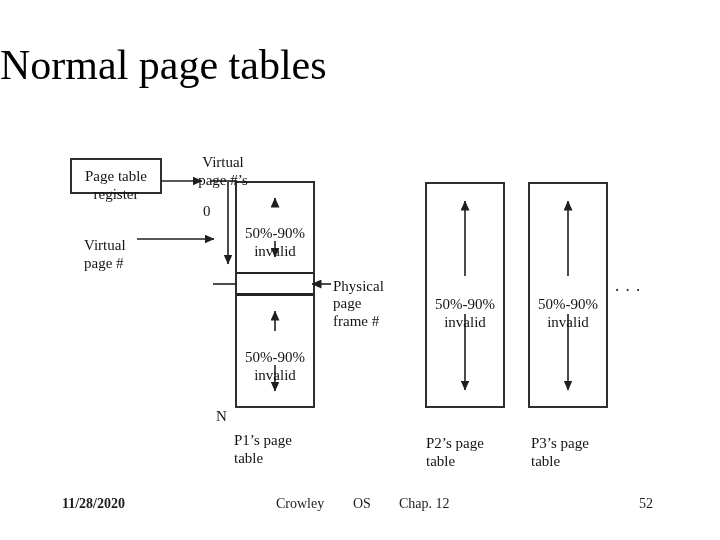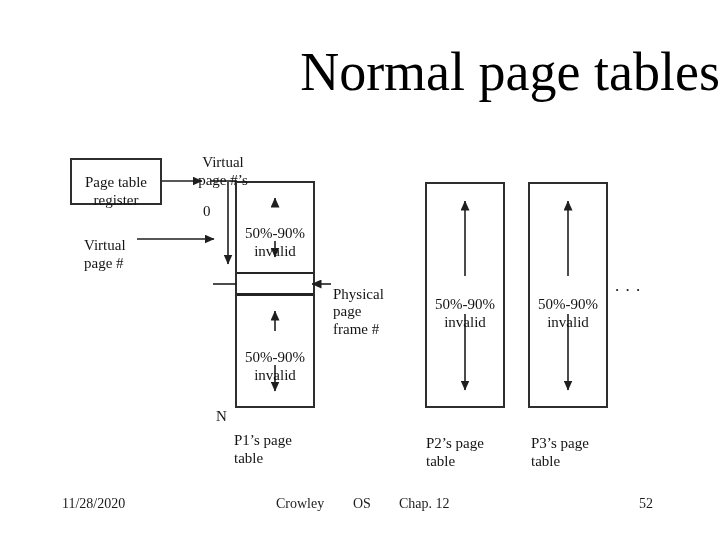--- a/index.html
+++ b/index.html
@@ -1,22 +1,22 @@
 <!DOCTYPE html>
 <html><head>
 <meta charset="utf-8">
 <style>
   html,body{margin:0;padding:0;background:#fff;}
   .slide{position:relative;width:720px;height:540px;background:#ffffff;overflow:hidden;
          font-family:"Liberation Serif","DejaVu Serif",serif;color:#111;}
   .abs{position:absolute;}
-  .title{left:0;top:40px;width:720px;text-align:right;font-size:54px;line-height:1.2;color:#000;z-index:4;}
+  .title{left:0;top:40px;width:720px;text-align:left;font-size:42px;line-height:1.2;color:#000;z-index:4;}
   .lbl{white-space:pre-line;font-size:15px;line-height:1.2;color:#141414;z-index:4;margin-top:18px;}
   .ctr{text-align:center;}
-  .regbox{left:70px;top:158px;width:92px;height:47px;background:#fff;border:2px solid #2e2e2e;
+  .regbox{left:70px;top:158px;width:92px;height:36px;background:#fff;border:2px solid #2e2e2e;
           box-sizing:border-box;z-index:1;display:flex;align-items:center;justify-content:center;}
   .ptable{width:80px;background:#fff;border:2px solid #2e2e2e;box-sizing:border-box;z-index:1;}
   .entryrow{left:237px;top:272px;width:76px;height:24px;box-sizing:border-box;
             border-top:2px solid #242424;border-bottom:3px solid #242424;z-index:2;}
   .arrows{left:0;top:0;z-index:3;pointer-events:none;}
   .footer-text{top:496px;font-size:14px;color:#1c1c1c;z-index:4;}
   .ellipsis{font-size:17px;letter-spacing:1px;color:#141414;z-index:4;}
 </style>
 </head>
 <body>
@@ -29,21 +29,21 @@
     <div class="lbl ctr">Page table
 register</div>
   </div>
 
   <div class="abs lbl ctr" style="left:186px;top:135px;width:74px;">Virtual
 page #’s</div>
   <div class="abs lbl" style="left:203px;top:184px;">0</div>
   <div class="abs lbl" style="left:84px;top:218px;">Virtual
 page #</div>
   <div class="abs lbl" style="left:216px;top:389px;">N</div>
-  <div class="abs lbl" style="left:333px;top:268px;line-height:1.15;">Physical
+  <div class="abs lbl" style="left:333px;top:260px;line-height:1.15;">Physical
 page
 frame #</div>
 
   <div class="abs ptable" style="left:235px;top:181px;height:227px;"></div>
   <div class="abs entryrow"></div>
   <div class="abs ptable" style="left:425px;top:182px;height:226px;"></div>
   <div class="abs ptable" style="left:528px;top:182px;height:226px;"></div>
 
   <div class="abs lbl ctr" style="left:235px;top:206px;width:80px;">50%-90%
 invalid</div>
@@ -80,19 +80,19 @@
       <path d="M275,241 V257" marker-end="url(#ah)"></path>
       <path d="M275,331 V311" marker-end="url(#ah)"></path>
       <path d="M275,365 V391" marker-end="url(#ah)"></path>
       <path d="M465,276 V201" marker-end="url(#ah)"></path>
       <path d="M465,314 V390" marker-end="url(#ah)"></path>
       <path d="M568,276 V201" marker-end="url(#ah)"></path>
       <path d="M568,314 V390" marker-end="url(#ah)"></path>
     </g>
   </svg>
 
-  <div class="abs footer-text" style="left:62px;">11/28/2020</div>
+  <div class="abs footer-text" style="left:62px;font-weight:bold;">11/28/2020</div>
   <div class="abs footer-text" style="left:276px;">Crowley</div>
   <div class="abs footer-text" style="left:353px;text-align:center;">OS</div>
   <div class="abs footer-text" style="left:399px;">Chap. 12</div>
   <div class="abs footer-text" style="left:639px;">52</div>
 
 </div>
 
 </body></html>

